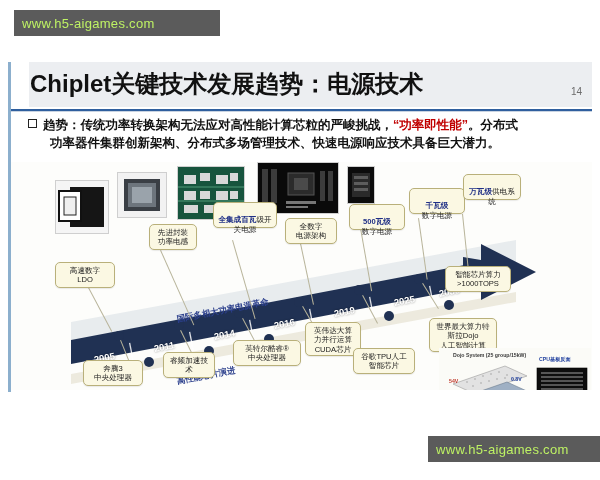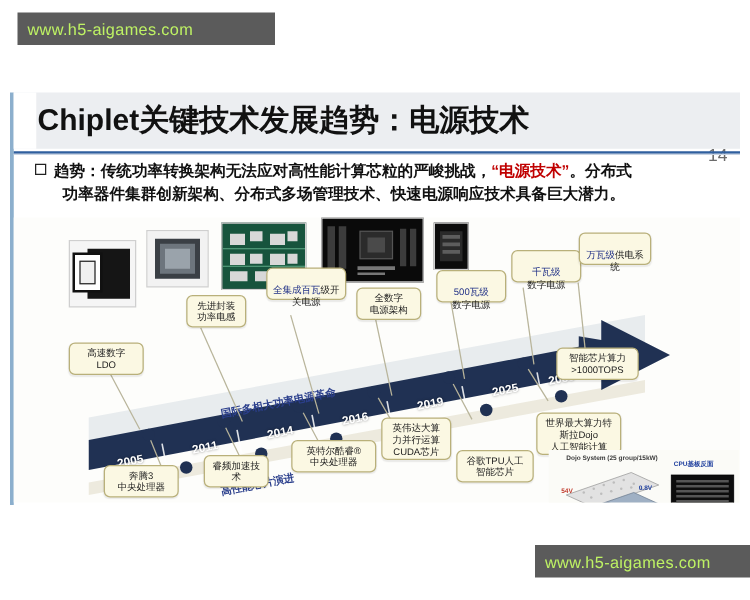--- a/index.html
+++ b/index.html
@@ -10,31 +10,31 @@
   .watermark{
     position:absolute;background:#5b5b5b;color:#bef264;
     font-size:13px;letter-spacing:.3px;
     display:flex;align-items:center;justify-content:flex-start;
     padding:0 8px;white-space:nowrap;
   }
   #wm-top{left:14px;top:10px;width:190px;height:26px;}
   #wm-bottom{left:428px;top:436px;width:164px;height:26px;}
 
   
-  #slide{position:absolute;left:8px;top:62px;width:584px;height:330px;background:#ffffff;margin-top:12px;}
+  #slide{position:absolute;left:8px;top:62px;width:584px;height:330px;background:#ffffff;}
   #slide-left-rule{position:absolute;left:0;top:0;width:3px;height:330px;background:#2e6da4;opacity:.55;}
 
   
   #title-band{position:absolute;left:3px;top:0;width:581px;height:45px;background:#eceef1;}
   #title-band-white{position:absolute;left:3px;top:0;width:18px;height:45px;background:#ffffff;}
   #page-title{
     position:absolute;left:22px;top:6px;
     font-size:24px;font-weight:bold;color:#111;letter-spacing:0px;white-space:nowrap;
   }
-  #page-number{position:absolute;right:10px;top:42px;font-size:14px;color:#6b6b6b;}
+  #page-number{position:absolute;right:10px;top:24px;font-size:10px;color:#6b6b6b;}
   #title-underline{position:absolute;left:3px;top:47px;width:581px;height:2px;background:#2f5f9e;}
   #title-underline2{position:absolute;left:3px;top:49px;width:581px;height:1px;background:#c9d4e2;}
 
   
   #bullet{position:absolute;left:20px;top:54px;width:556px;}
   .bl-line{font-size:12.5px;line-height:18px;color:#111;font-weight:bold;white-space:nowrap;}
   .bl-line.l2{padding-left:22px;}
   .sq{display:inline-block;width:7px;height:7px;border:1.4px solid #222;margin-right:6px;vertical-align:1px;}
   .red{color:#c00000;}
 
@@ -59,21 +59,21 @@
     text-shadow:0 0 2px rgba(0,0,0,.5);
   }
 
   
   .callout{
     position:absolute;background:#fbf8e3;border:1px solid #b9b07a;border-radius:5px;
     font-size:7.6px;line-height:9.4px;color:#1b1b1b;text-align:center;
     padding:3px 4px;white-space:pre-line;box-sizing:border-box;
     box-shadow:0 1px 1px rgba(0,0,0,.08);
   }
-  .callout .navy{color:#1f2f86;font-weight:normal;}
+  .callout .navy{color:#1f2f86;font-weight:bold;}
 
   
   .conn{position:absolute;background:#b8b49a;transform-origin:top left;height:1px;}
 
   
   .photo{position:absolute;background:#dcdcdc;border:1px solid #cfcfcf;overflow:hidden;}
   .photo .inner{position:absolute;inset:0;}
 
   .chip-shot{background:linear-gradient(180deg,#f4f4f4 0%,#e9e9e9 100%);}
   .pcb-shot{background:#0f3d2e;}
@@ -99,21 +99,21 @@
 
     <div id="title-band"></div>
     <div id="title-band-white"></div>
     <div id="page-title">Chiplet关键技术发展趋势：电源技术</div>
     <div id="page-number">14</div>
     <div id="title-underline"></div>
     <div id="title-underline2"></div>
 
     <div id="bullet">
       <div class="bl-line">
-        <span class="sq"></span><span>趋势：传统功率转换架构无法应对高性能计算芯粒的严峻挑战，</span><span class="red">“电源技术”</span><span>。分布式</span>
+        <span class="sq"></span><span>趋势：传统功率转换架构无法应对高性能计算芯粒的严峻挑战，</span><span class="red">“功率即性能”</span><span>。分布式</span>
       </div>
       <div class="bl-line l2">功率器件集群创新架构、分布式多场管理技术、快速电源响应技术具备巨大潜力。</div>
     </div>
 
     <div id="diagram">
 
       <svg id="arrow-svg" viewBox="0 0 581 228">
 
         <polygon points="60,160 505,78 505,100 60,182" fill="#e8ecee"></polygon>
 
@@ -278,21 +278,21 @@
       <div class="callout" style="left:152px; top:190px; width:52px; height:26px;text-align:center;">睿频加速技
 术</div>
 
       <div class="callout" style="left:222px; top:178px; width:68px; height:26px;">英特尔酷睿®
 中央处理器</div>
 
       <div class="callout" style="left:294px; top:160px; width:56px; height:34px;">英伟达大算
 力并行运算
 CUDA芯片</div>
 
-      <div class="callout" style="left:354px; top:186px; width:62px; height:26px;">谷歌TPU人工
+      <div class="callout" style="left:342px; top:186px; width:62px; height:26px;">谷歌TPU人工
 智能芯片</div>
 
       <div class="callout" style="left:418px; top:156px; width:68px; height:34px;">世界最大算力特
 斯拉Dojo
 人工智能计算</div>
 
       <div class="callout" style="left:434px; top:104px; width:66px; height:26px;">智能芯片算力
 &gt;1000TOPS</div>
 
       <div id="dojo-fig">

